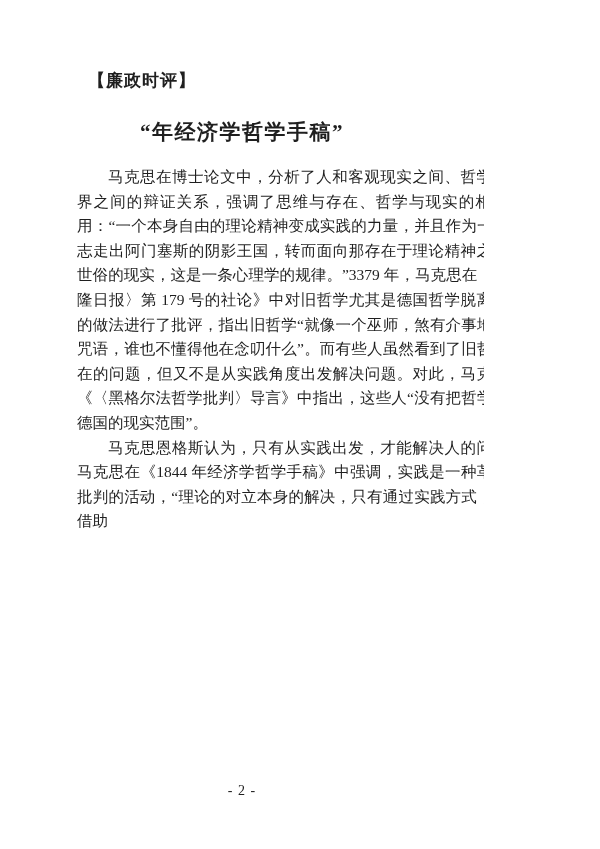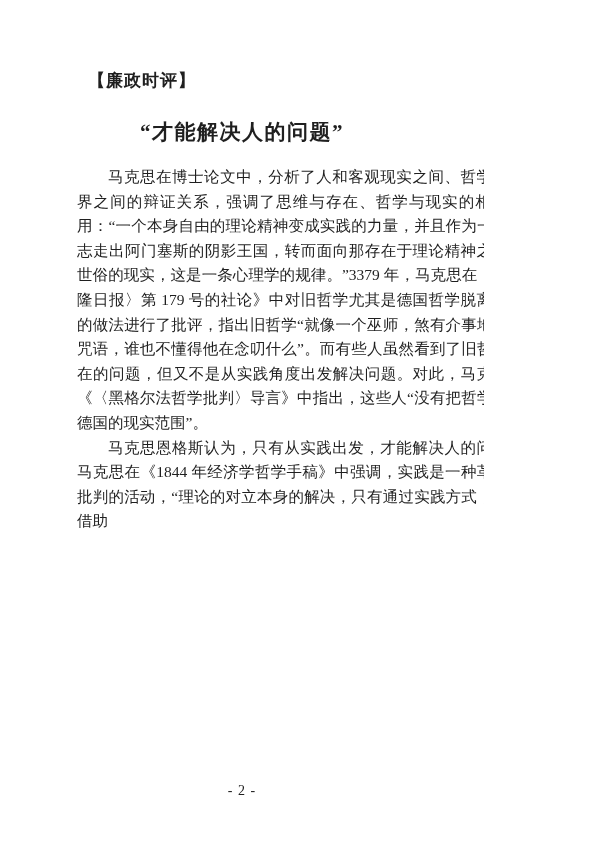--- a/index.html
+++ b/index.html
@@ -59,21 +59,21 @@
     font-size: 14px;
     letter-spacing: 1px;
   }
 </style>
 </head>
 <body>
 
 <div class="page">
   <div class="doc-header">【廉政时评】</div>
 
-  <div class="doc-title">“才能解决人的问题”</div>
+  <div class="doc-title">“年经济学哲学手稿”</div>
 
   <div class="doc-body">
     <p>马克思在博士论文中，分析了人和客观现实之间、哲学和世界之间的辩证关系，强调了思维与存在、哲学与现实的相互作用：“一个本身自由的理论精神变成实践的力量，并且作为一种意志走出阿门塞斯的阴影王国，转而面向那存在于理论精神之外的世俗的现实，这是一条心理学的规律。”3379 年，马克思在《〈科隆日报〉第 179 号的社论》中对旧哲学尤其是德国哲学脱离现实的做法进行了批评，指出旧哲学“就像一个巫师，煞有介事地念着咒语，谁也不懂得他在念叨什么”。而有些人虽然看到了旧哲学存在的问题，但又不是从实践角度出发解决问题。对此，马克思在《〈黑格尔法哲学批判〉导言》中指出，这些人“没有把哲学归入德国的现实范围”。</p>
     <p>马克思恩格斯认为，只有从实践出发，才能解决人的问题。马克思在《1844 年经济学哲学手稿》中强调，实践是一种革命的批判的活动，“理论的对立本身的解决，只有通过实践方式，只有借助</p>
   </div>
 
   <div class="page-number">- 2 -</div>
 </div>
 
 </body></html>

